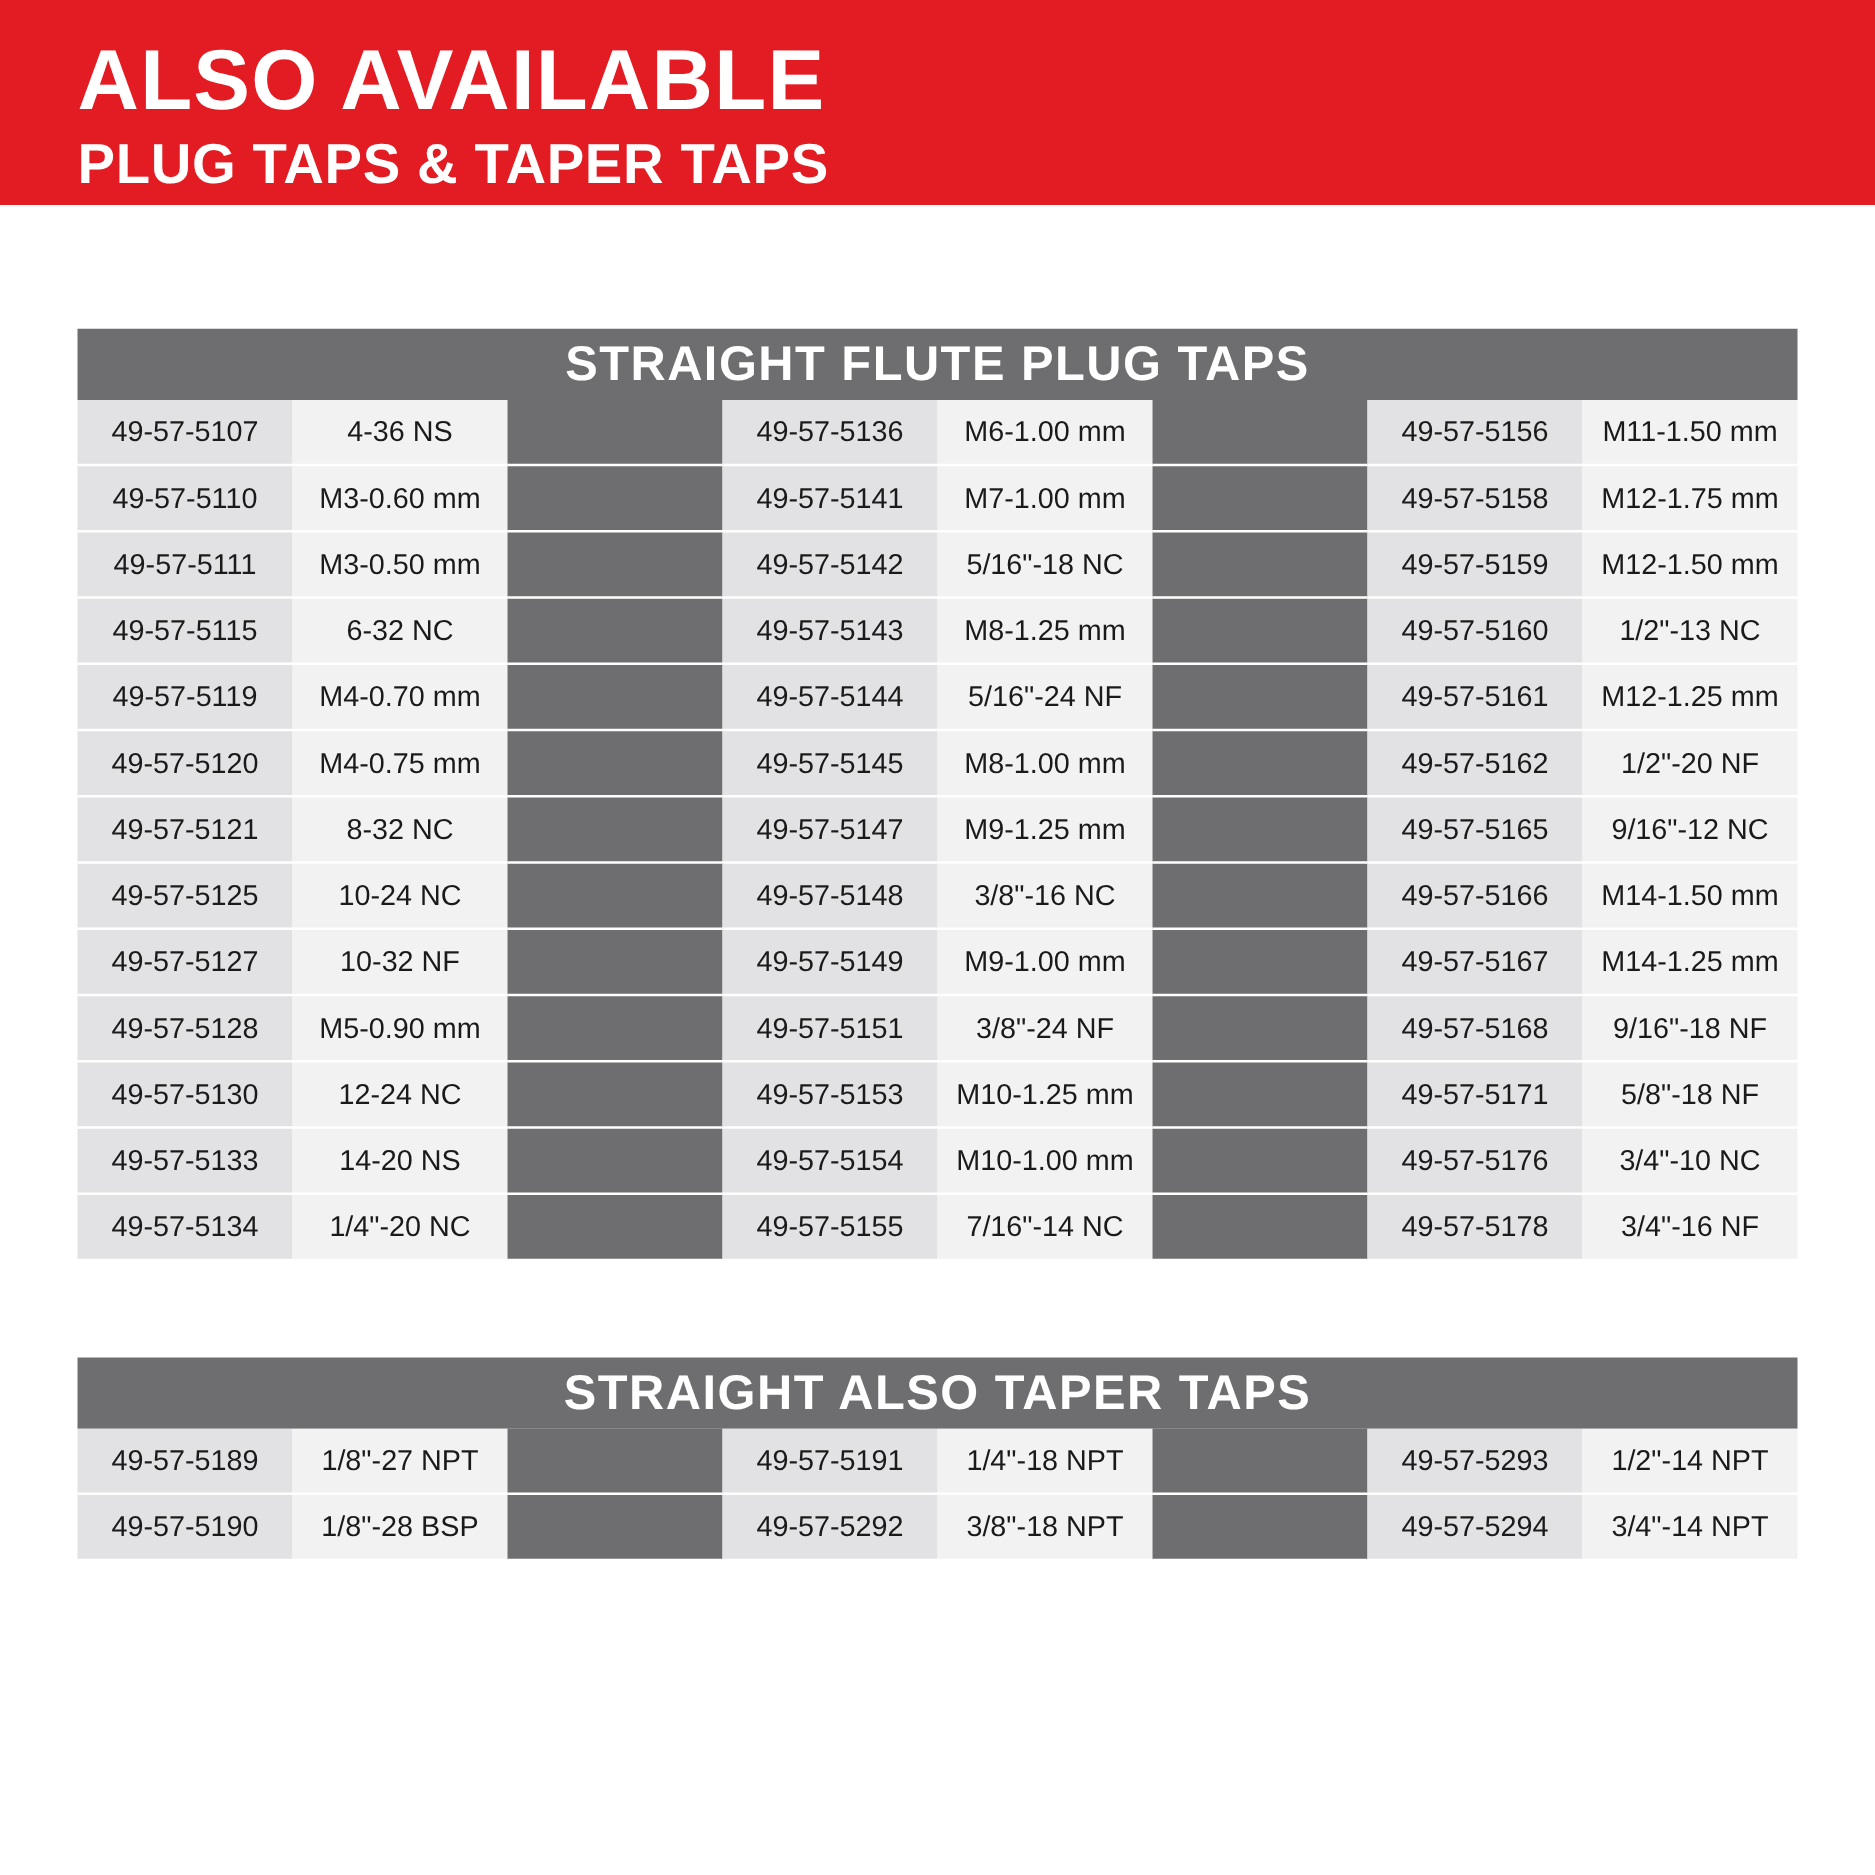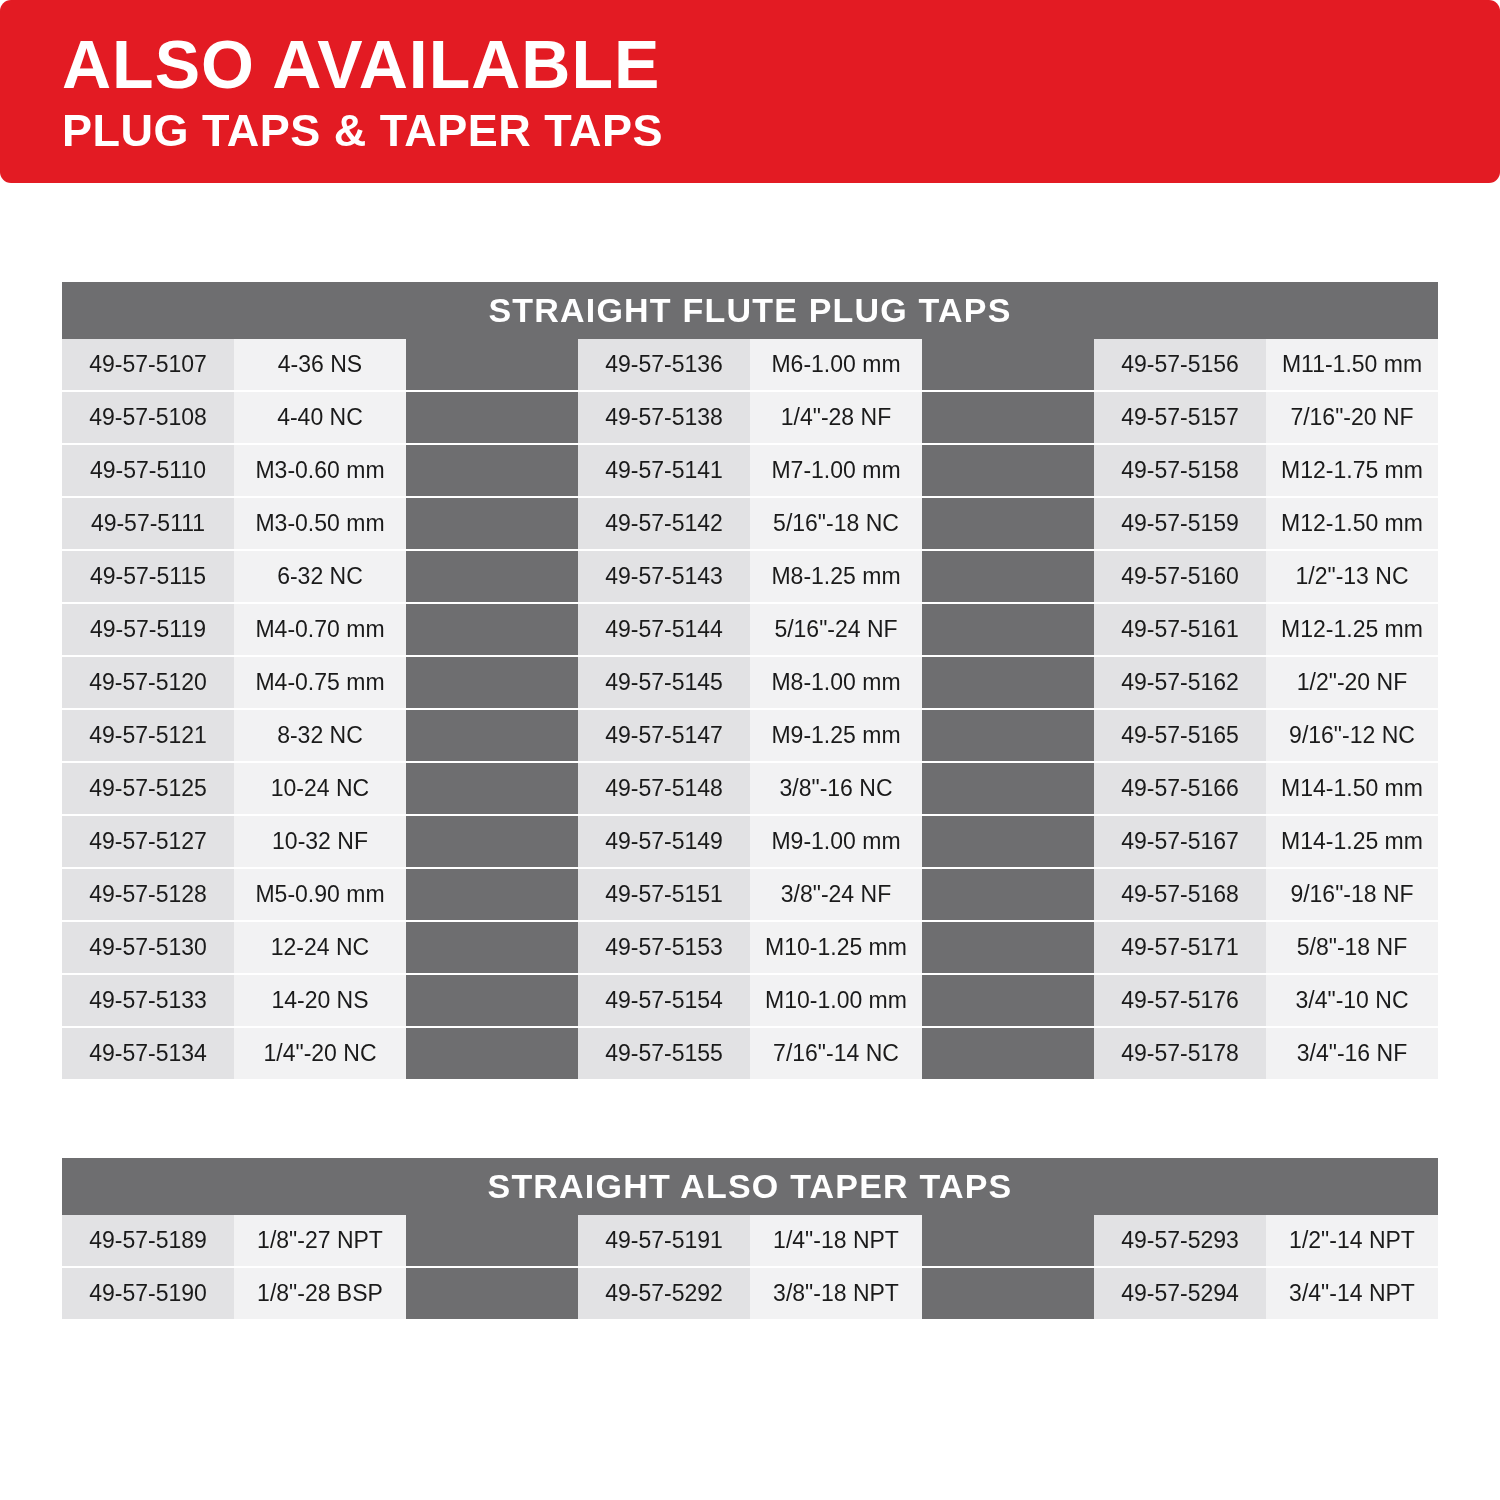--- a/index.html
+++ b/index.html
@@ -11,25 +11,24 @@
     height: 1500px;
     background: #ffffff;
     font-family: "Liberation Sans", sans-serif;
     overflow: hidden;
   }
 
   
   .banner {
     background: #e31b23;
     width: 100%;
-    height: 183px;
+    height: 164px;
     box-sizing: border-box;
     padding: 30px 0 0 62px;
     color: #ffffff;
-    border-radius: 11px;
   }
   .banner-title {
     font-size: 68px;
     font-weight: bold;
     letter-spacing: 1px;
     line-height: 1.02;
     margin: 0;
     font-family: "Liberation Sans", sans-serif;
   }
   .banner-subtitle {
@@ -54,21 +53,21 @@
     width: 100%;
     table-layout: fixed;
   }
   table.tap-table td, table.tap-table th {
     padding: 0;
   }
   .sec-header {
     background: #6e6e70;
     color: #ffffff;
     text-align: center;
-    font-size: 34px;
+    font-size: 39px;
     font-weight: bold;
     letter-spacing: 1.2px;
     height: 57px;
     vertical-align: middle;
     font-family: "Liberation Sans", sans-serif;
   }
   .cell {
     height: 51px;
     font-size: 23px;
     text-align: center;
@@ -112,30 +111,20 @@
           <td class="cell sku col-sku">49-57-5107</td>
           <td class="cell desc col-desc">4-36 NS</td>
           <td class="divider"></td>
           <td class="cell sku col-sku">49-57-5136</td>
           <td class="cell desc col-desc">M6-1.00 mm</td>
           <td class="divider"></td>
           <td class="cell sku col-sku">49-57-5156</td>
           <td class="cell desc col-desc">M11-1.50 mm</td>
         </tr>
         <tr>
-          <td class="cell sku col-sku">49-57-5108</td>
-          <td class="cell desc col-desc">4-40 NC</td>
-          <td class="divider"></td>
-          <td class="cell sku col-sku">49-57-5138</td>
-          <td class="cell desc col-desc">1/4"-28 NF</td>
-          <td class="divider"></td>
-          <td class="cell sku col-sku">49-57-5157</td>
-          <td class="cell desc col-desc">7/16"-20 NF</td>
-        </tr>
-        <tr>
           <td class="cell sku col-sku">49-57-5110</td>
           <td class="cell desc col-desc">M3-0.60 mm</td>
           <td class="divider"></td>
           <td class="cell sku col-sku">49-57-5141</td>
           <td class="cell desc col-desc">M7-1.00 mm</td>
           <td class="divider"></td>
           <td class="cell sku col-sku">49-57-5158</td>
           <td class="cell desc col-desc">M12-1.75 mm</td>
         </tr>
         <tr>

